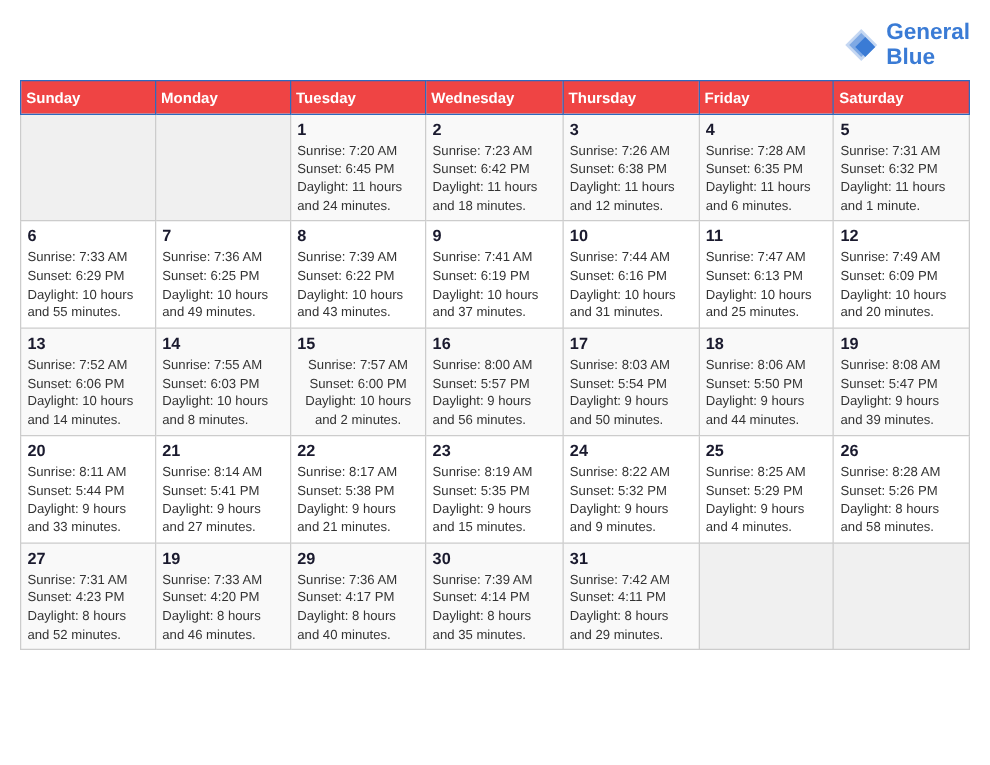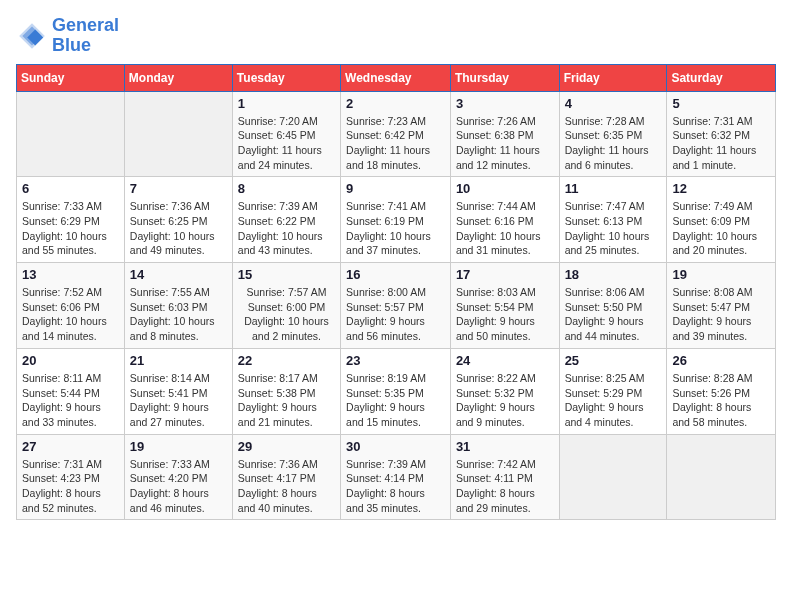--- a/index.html
+++ b/index.html
@@ -8,21 +8,20 @@
       background: #fff;
       width: 792px;
       min-height: 612px;
       padding: 16px;
     }
     .header-area {
       display: flex;
       justify-content: flex-end;
       align-items: flex-start;
       margin-bottom: 8px;
-      flex-direction: column;
     }
     .logo {
       display: flex;
       align-items: center;
       gap: 4px;
     }
     .logo-text {
       font-size: 18px;
       font-weight: bold;
       color: #1a1a2e;

